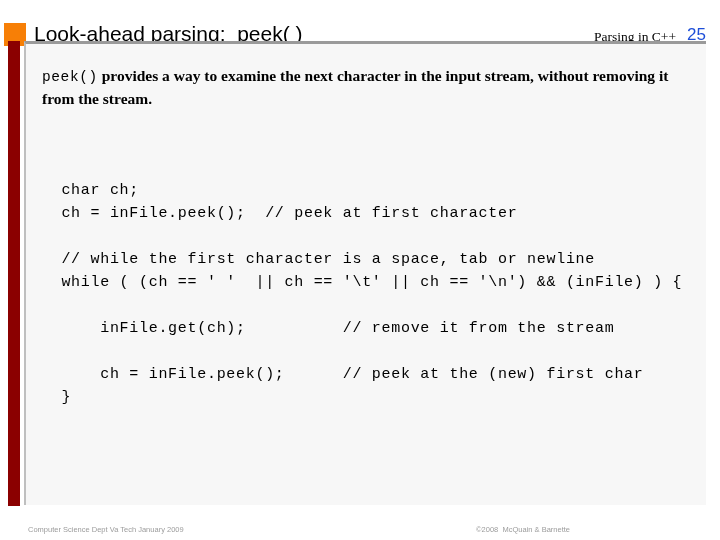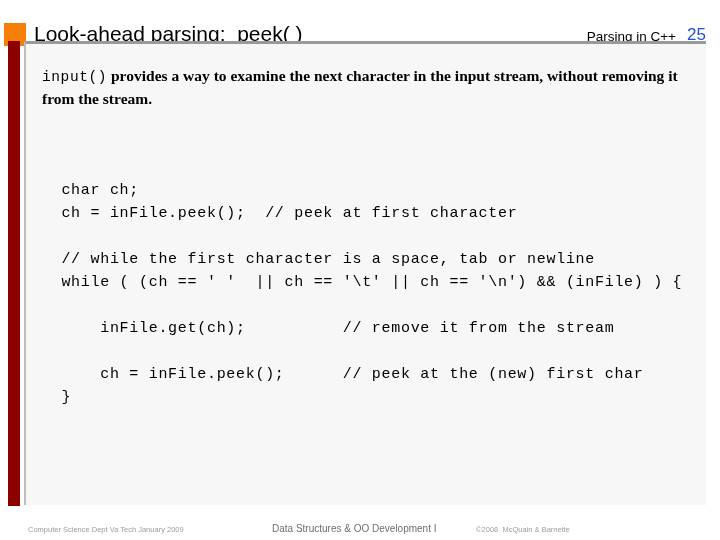--- a/index.html
+++ b/index.html
@@ -40,21 +40,21 @@
     font-size: 21px;
     line-height: 26px;
     color: #000000;
     white-space: pre;
     letter-spacing: 0px;
   }
   #header-course {
     position: absolute;
     right: 44px;
     top: 17px;
-    font-family: Liberation Sans, sans-serif;
+    font-family: Liberation Serif, serif;
     font-size: 13.5px;
     line-height: 16px;
     color: #000000;
     white-space: pre;
   }
   #header-page-number {
     position: absolute;
     right: 14px;
     top: 13px;
     font-family: "Liberation Sans", sans-serif;
@@ -175,24 +175,23 @@
   <div id="header-bullet-square"></div>
   <div id="slide-title">Look-ahead parsing:  peek( )</div>
   <div id="header-course">Parsing in C++</div>
   <div id="header-page-number">25</div>
 </div>
 
 <div id="left-accent-bar"></div>
 
 <div id="content-panel">
 
-  <div class="body-para" id="para-intro"><span class="mono-inline">input()</span><span> provides a way to examine the next character in the input stream, without removing it from the stream.</span></div>
+  <div class="body-para" id="para-intro"><span class="mono-inline">peek()</span><span> provides a way to examine the next character in the input stream, without removing it from the stream.</span></div>
 
 
   <div id="code-block"><div class="code-line">  char ch;</div><div class="code-line">  ch = inFile.peek();  // peek at first character</div><div class="code-gap"></div><div class="code-line">  // while the first character is a space, tab or newline</div><div class="code-line">  while ( (ch == ' '  || ch == '\t' || ch == '\n') &amp;&amp; (inFile) ) {</div><div class="code-gap"></div><div class="code-line">      inFile.get(ch);          // remove it from the stream</div><div class="code-gap"></div><div class="code-line">      ch = inFile.peek();      // peek at the (new) first char</div><div class="code-line">  }</div></div>
 
 </div>
 
 <div id="slide-footer">
   <div id="footer-left">Computer Science Dept Va Tech January 2009</div>
-  <div id="footer-center">Data Structures &amp; OO Development I</div>
   <div id="footer-right">©2008  McQuain &amp; Barnette</div>
 </div>
 
 </body></html>

